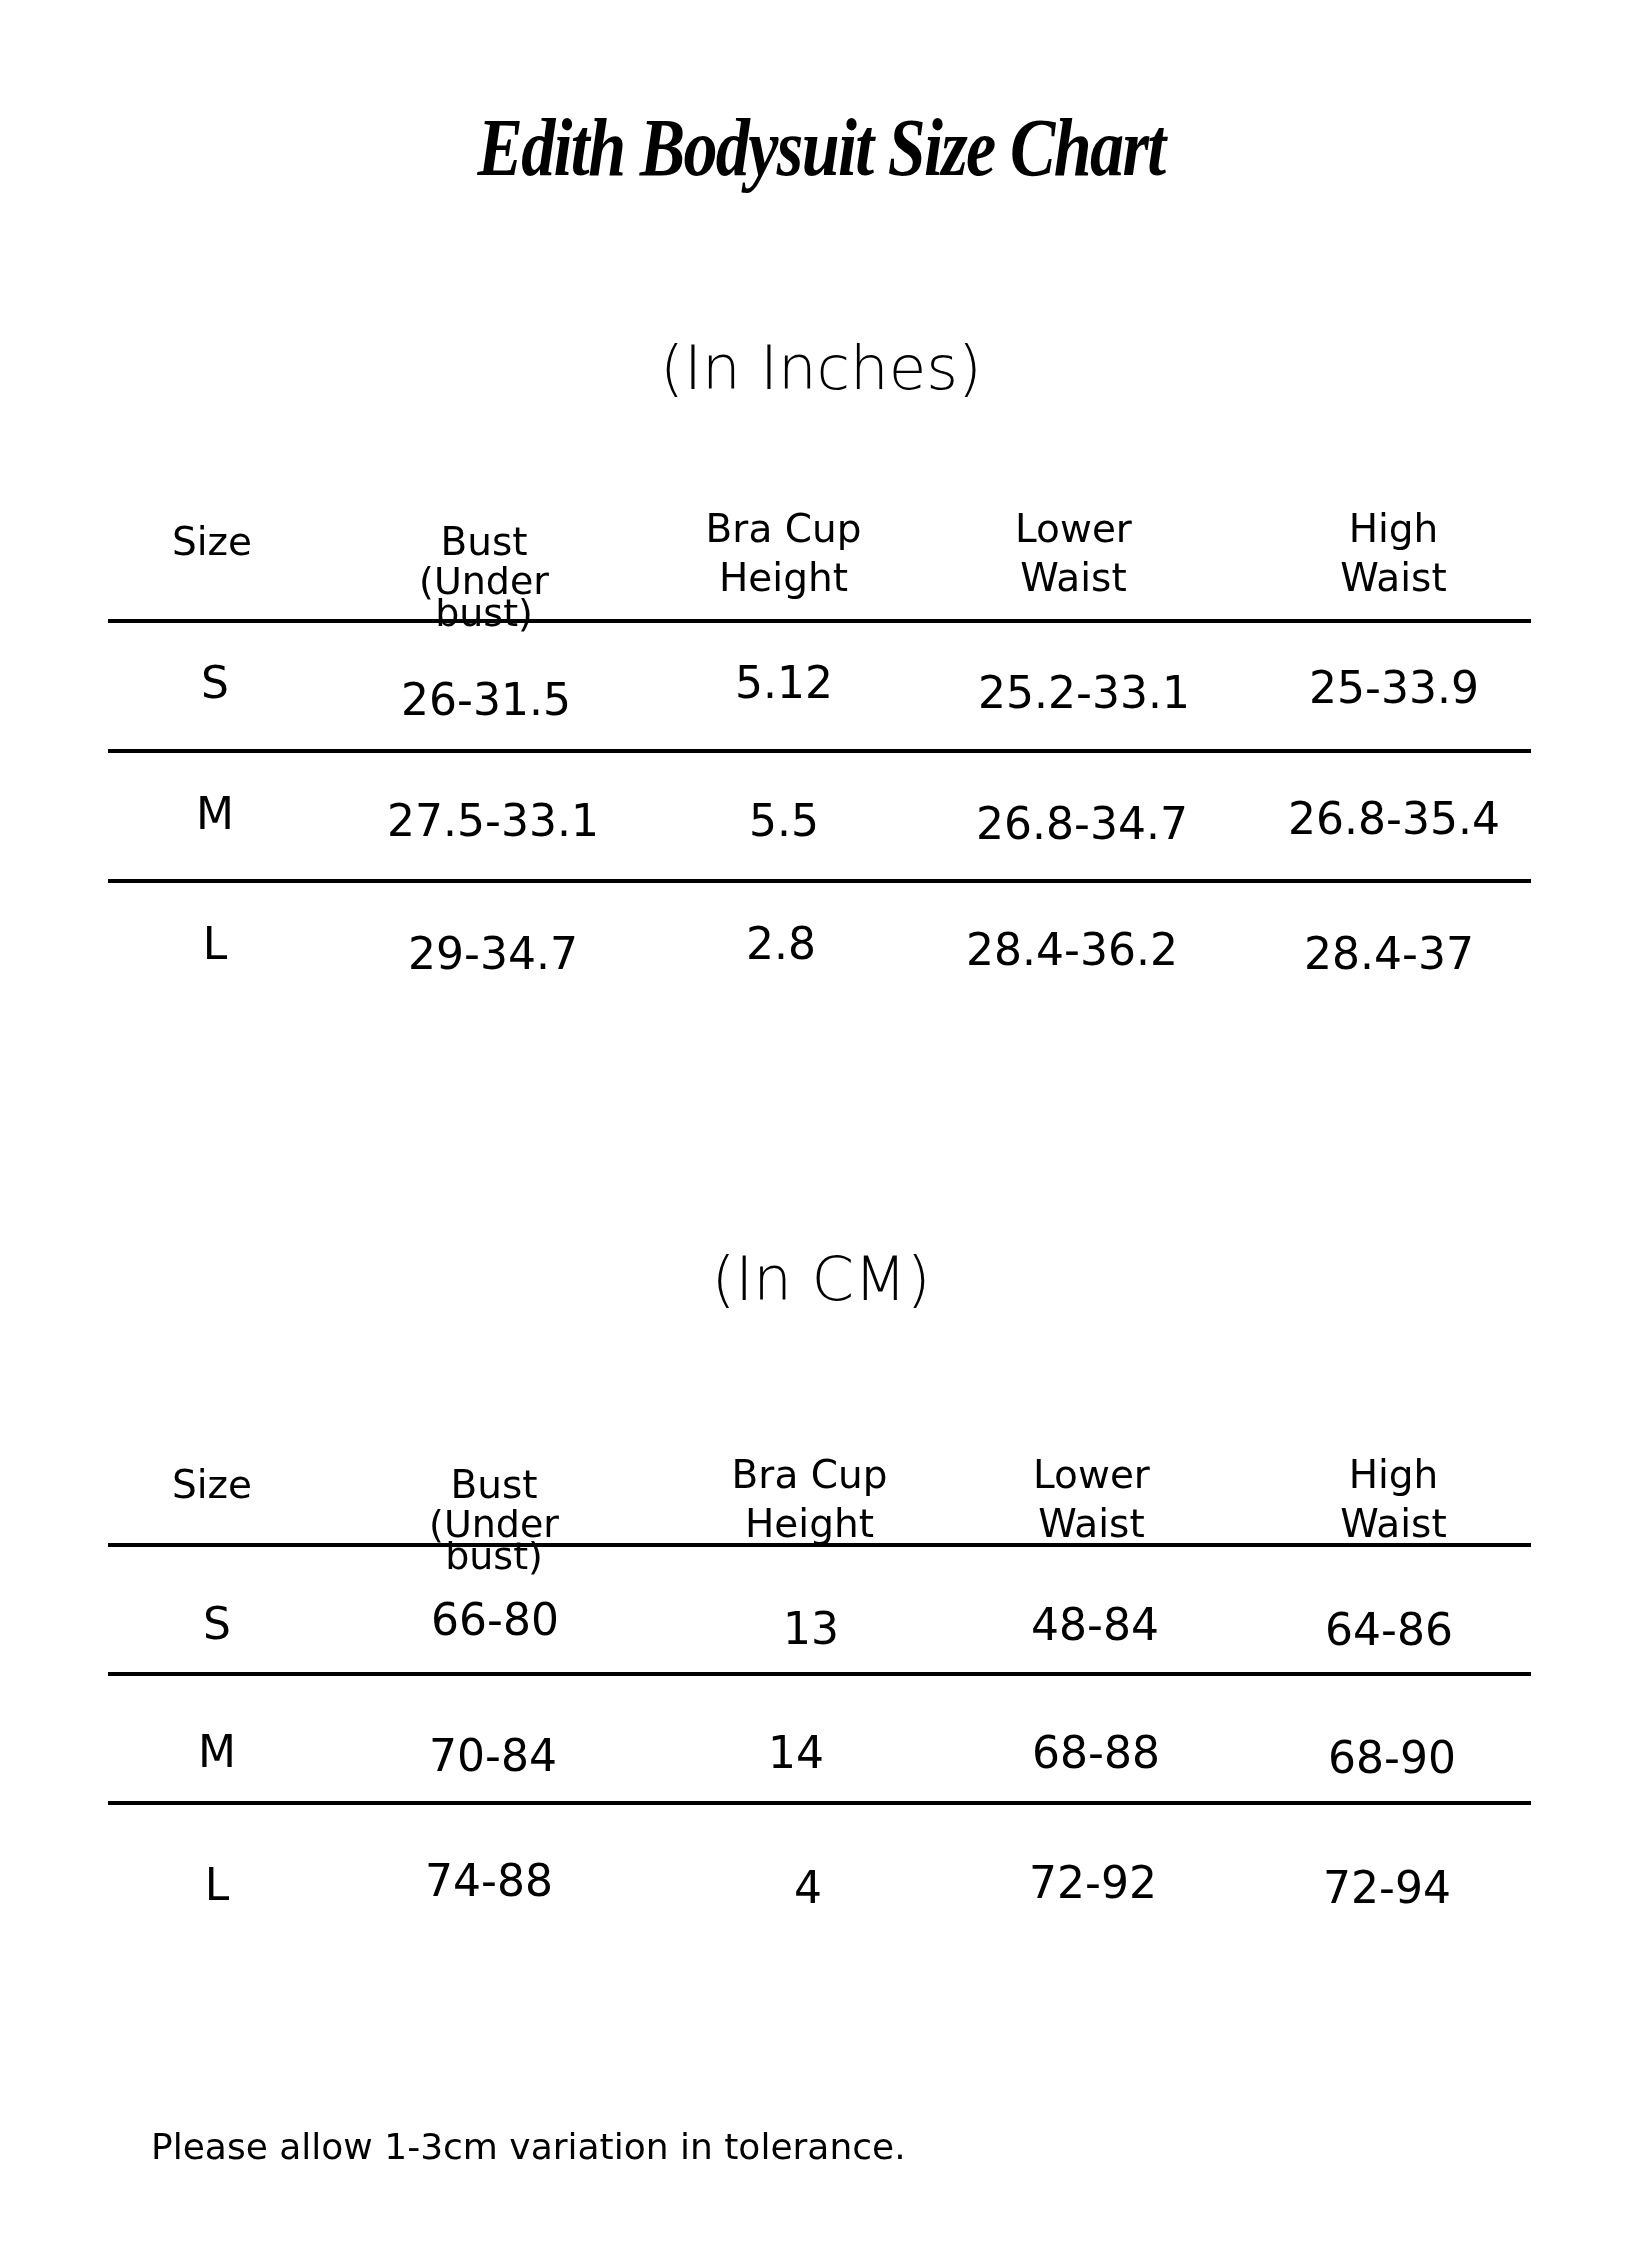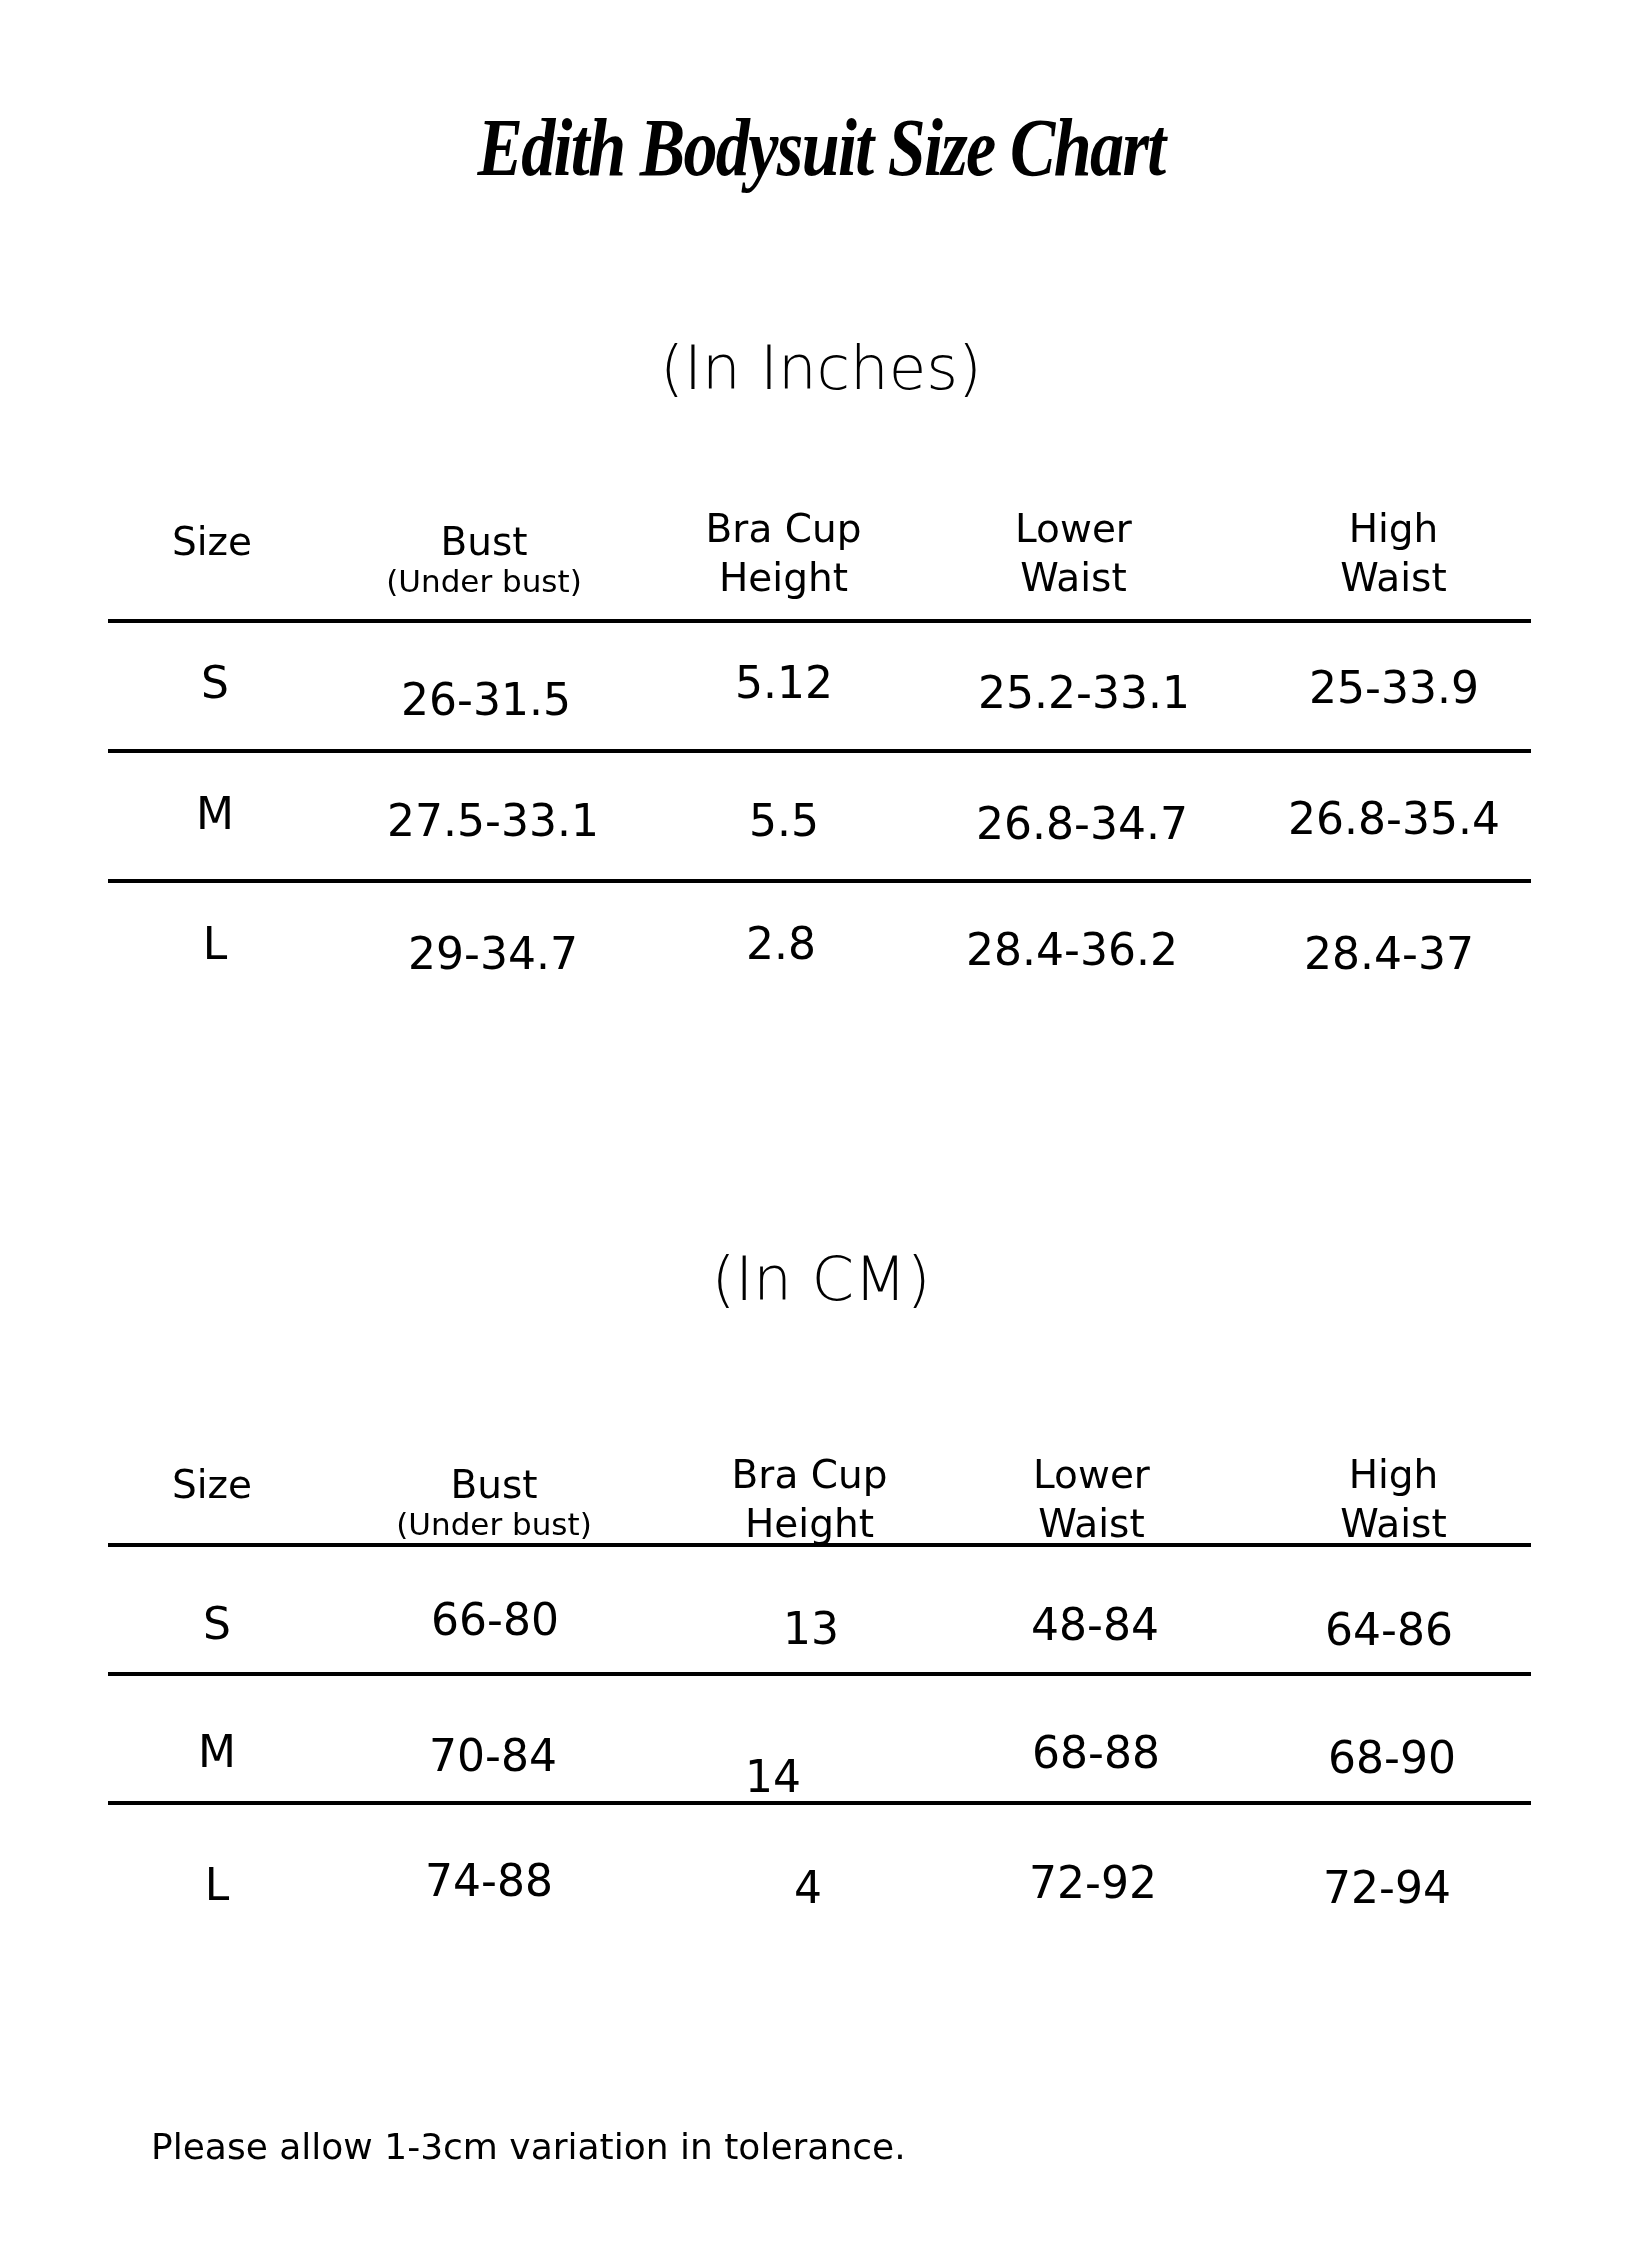--- a/index.html
+++ b/index.html
@@ -3,21 +3,21 @@
 <meta charset="utf-8">
 <style>
   html,body{margin:0;padding:0;background:#fff;}
   body{width:1642px;height:2259px;position:relative;overflow:hidden;color:#000;
        font-family:"DejaVu Sans","Liberation Sans",sans-serif;}
   .title{position:absolute;top:99px;left:0;width:1642px;text-align:center;
          font-family:"Liberation Serif","DejaVu Serif",serif;font-style:italic;font-weight:bold;
          font-size:83px;letter-spacing:-2px;transform:scaleX(0.82);transform-origin:center;}
   .unit{position:absolute;left:0;width:1642px;text-align:center;font-size:61px;font-weight:300;}
   .hcell{position:absolute;text-align:center;font-size:39px;line-height:49px;}
-  .hcell .sub{display:block;font-size:31px;line-height:31.5px;}
+  .hcell .sub{display:block;font-size:38px;line-height:31.5px;}
   .rule{position:absolute;left:0;width:1423px;height:3.9px;background:#000;}
   .cell{position:absolute;text-align:center;font-size:44px;transform:translateX(-50%);white-space:nowrap;}
   .note{position:absolute;left:151px;top:2126px;font-size:36px;}
 </style>
 </head>
 <body>
 
 <div class="title">Edith Bodysuit Size Chart</div>
 
 <div class="unit" style="top:296px;margin-top:36px;">(In Inches)</div>
@@ -68,21 +68,21 @@
   <div class="cell" style="left:217px;top:1598px;">S</div>
   <div class="cell" style="left:495px;top:1594px;">66-80</div>
   <div class="cell" style="left:811px;top:1603px;">13</div>
   <div class="cell" style="left:1095px;top:1599px;">48-84</div>
   <div class="cell" style="left:1389px;top:1604px;">64-86</div>
 
   <div class="rule" style="left:108px;top:1672px;width:1423px;"></div>
 
   <div class="cell" style="left:217px;top:1726px;">M</div>
   <div class="cell" style="left:493px;top:1730px;">70-84</div>
-  <div class="cell" style="left:773px;top:1727px;margin-top:24px;">14</div>
+  <div class="cell" style="left:796px;top:1727px;">14</div>
   <div class="cell" style="left:1096px;top:1727px;">68-88</div>
   <div class="cell" style="left:1392px;top:1732px;">68-90</div>
 
   <div class="rule" style="left:108px;top:1801px;width:1423px;"></div>
 
   <div class="cell" style="left:217px;top:1859px;">L</div>
   <div class="cell" style="left:489px;top:1855px;">74-88</div>
   <div class="cell" style="left:808px;top:1862px;">4</div>
   <div class="cell" style="left:1093px;top:1857px;">72-92</div>
   <div class="cell" style="left:1387px;top:1862px;">72-94</div>

